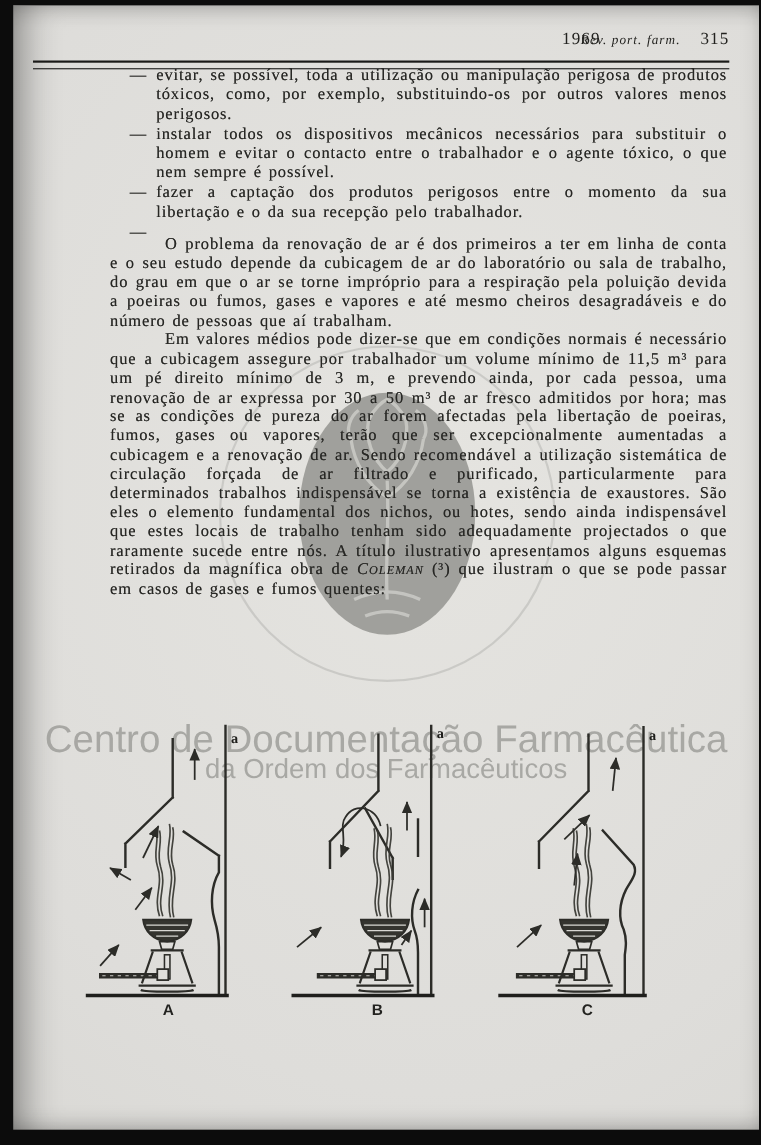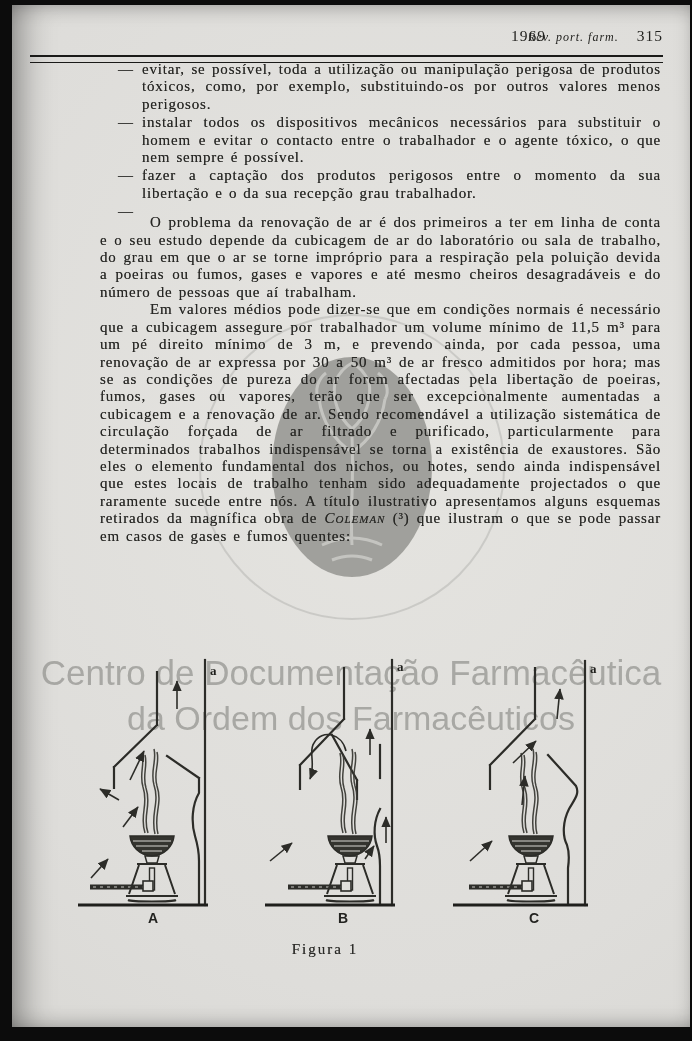--- a/index.html
+++ b/index.html
@@ -46,21 +46,21 @@
   .after-list{margin-top:12px !important;}
   .smallcaps{font-variant:small-caps;letter-spacing:1px;font-style:italic;}
   
   .seal-svg{position:absolute;left:160px;top:282px;z-index:1;}
   .wm-line{
     position:absolute;left:0;width:678px;text-align:center;z-index:3;
     font-family:"Liberation Sans", sans-serif;font-weight:400;
     color:#9c9c98;opacity:.82;white-space:nowrap;
   }
   .wm-line1{top:648px;font-size:35px;}
-  .wm-line2{top:694px;font-size:34px;}
+  .wm-line2{top:680px;font-size:25px;}
   
   .figure-svg{position:absolute;left:48px;top:642px;z-index:4;}
   .fig-caption{
     position:absolute;left:48px;top:936px;width:530px;text-align:center;z-index:4;
     font-size:15px;letter-spacing:2px;color:#2a2a27;
     text-shadow:0 0 .6px rgba(32,32,30,.6);
   }
   .diagram-line{stroke:#2c2c28;stroke-width:2.2;fill:none;stroke-linecap:square;}
   .floor-line{stroke:#1f1f1c;stroke-width:3;fill:none;}
   .arrow-line{stroke:#2c2c28;stroke-width:1.6;fill:none;}
@@ -102,21 +102,21 @@
       <li>
         <span class="dash">—</span>
         <span>evitar, se possível, toda a utilização ou manipulação perigosa de produtos tóxicos, como, por exemplo, substituindo-os por outros valores menos perigosos.</span>
       </li>
       <li>
         <span class="dash">—</span>
         <span>instalar todos os dispositivos mecânicos necessários para substituir o homem e evitar o contacto entre o trabalhador e o agente tóxico, o que nem sempre é possível.</span>
       </li>
       <li>
         <span class="dash">—</span>
-        <span>fazer a captação dos produtos perigosos entre o momento da sua libertação e o da sua recepção grau trabalhador.</span>
+        <span>fazer a captação dos produtos perigosos entre o momento da sua libertação e o da sua recepção pelo trabalhador.</span>
       </li>
       <li>
         <span class="dash">—</span>
       </li>
     </ul>
     <p class="p-indent after-list">O problema da renovação de ar é dos primeiros a ter em linha de conta e o seu estudo depende da cubicagem de ar do laboratório ou sala de trabalho, do grau em que o ar se torne impróprio para a respiração pela poluição devida a poeiras ou fumos, gases e vapores e até mesmo cheiros desagradáveis e do número de pessoas que aí trabalham.</p>
     <p class="p-indent"><span>Em valores médios pode dizer-se que em condições normais é necessário que a cubicagem assegure por trabalhador um volume mínimo de 11,5 m³ para um pé direito mínimo de 3 m, e prevendo ainda, por cada pessoa, uma renovação de ar expressa por 30 a 50 m³ de ar fresco admitidos por hora; mas se as condições de pureza do ar forem afectadas pela libertação de poeiras, fumos, gases ou vapores, terão que ser excepcionalmente aumentadas a cubicagem e a renovação de ar. Sendo recomendável a utilização sistemática de circulação forçada de ar filtrado e purificado, particularmente para determinados trabalhos indispensável se torna a existência de exaustores. São eles o elemento fundamental dos nichos, ou hotes, sendo ainda indispensável que estes locais de trabalho tenham sido adequadamente projectados o que raramente sucede entre nós. A título ilustrativo apresentamos alguns esquemas retirados da magnífica obra de </span><span class="smallcaps">Coleman</span><span> (³) que ilustram o que se pode passar em casos de gases e fumos quentes:</span></p>
   </div>
 
   <div class="wm-line wm-line1">Centro de Documentação Farmacêutica</div>
@@ -196,15 +196,14 @@
         <path class="arrow-line" marker-end="url(#ah)" d="M107,72 C108,62 109,52 110,42"></path>
         <path class="arrow-line" marker-end="url(#ah)" d="M63,116 L86,94"></path>
         <path class="arrow-line" marker-end="url(#ah)" d="M72,158 L75,129"></path>
         <path class="arrow-line" marker-end="url(#ah)" d="M20,214 L42,194"></path>
       </g>
       <text class="fig-duct-label" x="140" y="26">a</text>
       <text class="fig-letter" x="84" y="276" text-anchor="middle">C</text>
     </g>
   </svg>
 
-  <div class="fig-caption">Figura 1</div>
 
 </div>
 
 </body></html>

